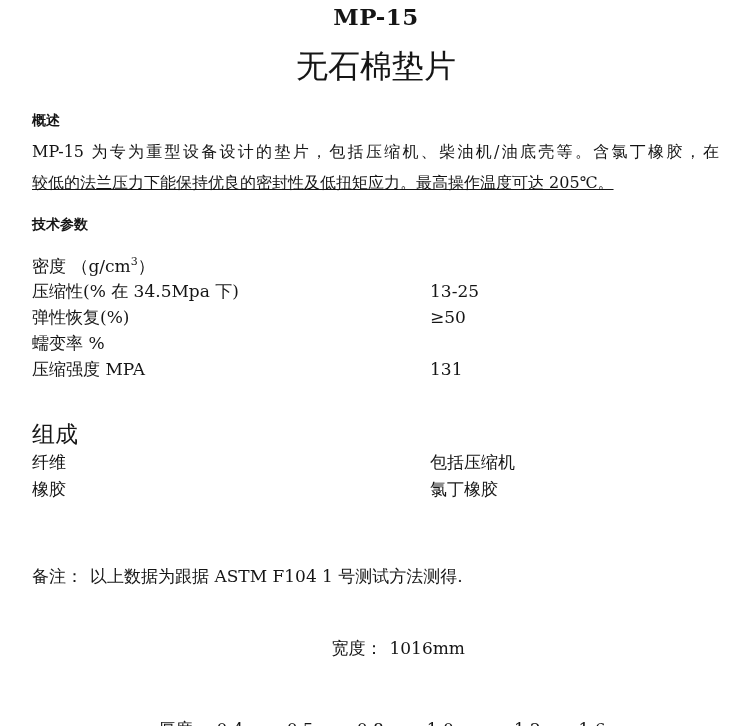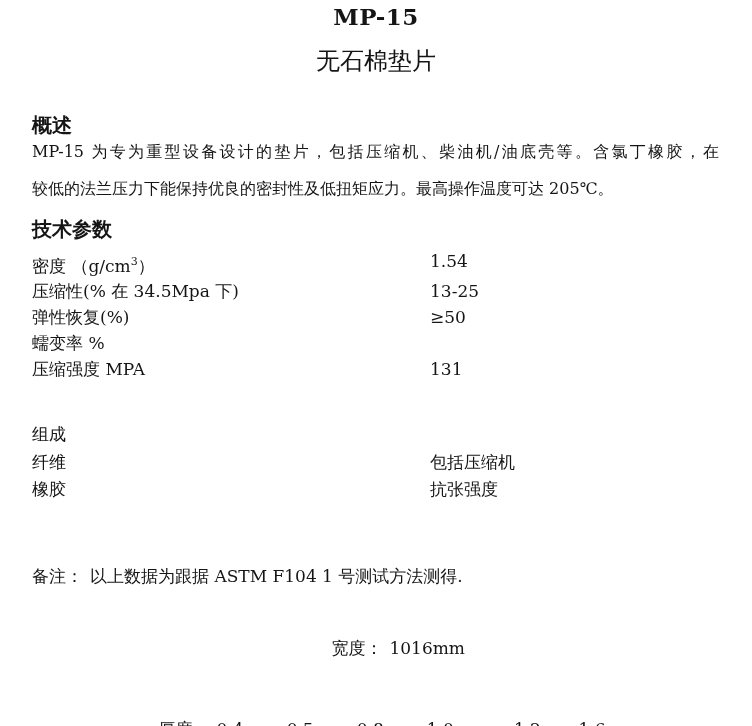--- a/index.html
+++ b/index.html
@@ -13,55 +13,55 @@
     font-size: 17px;
     overflow: hidden;
   }
   .doc-title {
     position: absolute; top: 3px; left: 0; width: 100%;
     text-align: center; font-size: 23px; font-weight: bold;
     letter-spacing: 0.5px;
   }
   .doc-subtitle {
     position: absolute; top: 45px; left: 0; width: 100%;
-    text-align: center; font-size: 24px; font-weight: normal;
+    text-align: center; font-size: 32px; font-weight: normal;
   }
   .sec-heading {
     position: absolute; left: 32px;
-    font-weight: bold; font-size: 20px;
+    font-weight: bold; font-size: 14px;
   }
   #overview-heading { top: 112px; }
   #tech-heading     { top: 216px; }
   .overview-line {
     position: absolute; left: 32px; right: 33px;
     font-size: 16px; line-height: 24px;
   }
   #overview-line1 {
     top: 140px;
     text-align: justify;
     text-align-last: justify;
     text-justify: inter-character;
   }
-  #overview-line2 { top: 177px; }
+  #overview-line2 { top: 171px; text-decoration: underline; }
 
   .param-table {
     position: absolute; top: 249px; left: 32px; right: 34px;
   }
   .param-row {
     display: grid;
     grid-template-columns: 398px 1fr;
     line-height: 25.8px;
   }
   .param-value { white-space: pre-wrap; }
   .sup { font-size: 11px; }
 
   .comp-section {
     position: absolute; top: 421px; left: 32px; right: 34px;
   }
-  .comp-heading { line-height: 27.5px; font-weight: normal; font-size: 17px; margin: 0; }
+  .comp-heading { line-height: 27.5px; font-weight: normal; font-size: 23px; margin: 0; }
   .comp-row {
     display: grid;
     grid-template-columns: 398px 1fr;
     line-height: 27.5px;
   }
 
   .note-line {
     position: absolute; top: 564px; left: 32px; right: 34px;
     line-height: 24px;
   }
@@ -83,21 +83,20 @@
 
   <div class="sec-heading" id="overview-heading">概述</div>
   <div class="overview-line" id="overview-line1">MP-15 为专为重型设备设计的垫片，包括压缩机、柴油机/油底壳等。含氯丁橡胶，在</div>
   <div class="overview-line" id="overview-line2">较低的法兰压力下能保持优良的密封性及低扭矩应力。最高操作温度可达 205℃。</div>
 
   <div class="sec-heading" id="tech-heading">技术参数</div>
 
   <div class="param-table">
     <div class="param-row">
       <div class="param-label"><span>密度 （g/cm</span><sup class="sup">3</sup><span>）</span></div>
-      <div class="param-value">1.54</div>
     </div>
     <div class="param-row">
       <div class="param-label">压缩性(% 在 34.5Mpa 下)</div>
       <div class="param-value">13-25</div>
     </div>
     <div class="param-row">
       <div class="param-label">弹性恢复(%)</div>
       <div class="param-value">≥50</div>
     </div>
     <div class="param-row">
@@ -110,21 +109,21 @@
   </div>
 
   <div class="comp-section">
     <div class="comp-heading">组成</div>
     <div class="comp-row">
       <div class="param-label">纤维</div>
       <div class="param-value">包括压缩机</div>
     </div>
     <div class="comp-row">
       <div class="param-label">橡胶</div>
-      <div class="param-value">抗张强度</div>
+      <div class="param-value">氯丁橡胶</div>
     </div>
   </div>
 
   <div class="note-line">
     <span class="note-label">备注：</span><span>以上数据为跟据 ASTM F104 1 号测试方法测得.</span>
   </div>
 
   <div class="dims">
     <div class="dim-row">
       <span class="dim-label">宽度：</span><span class="dim-value">1016mm</span>

